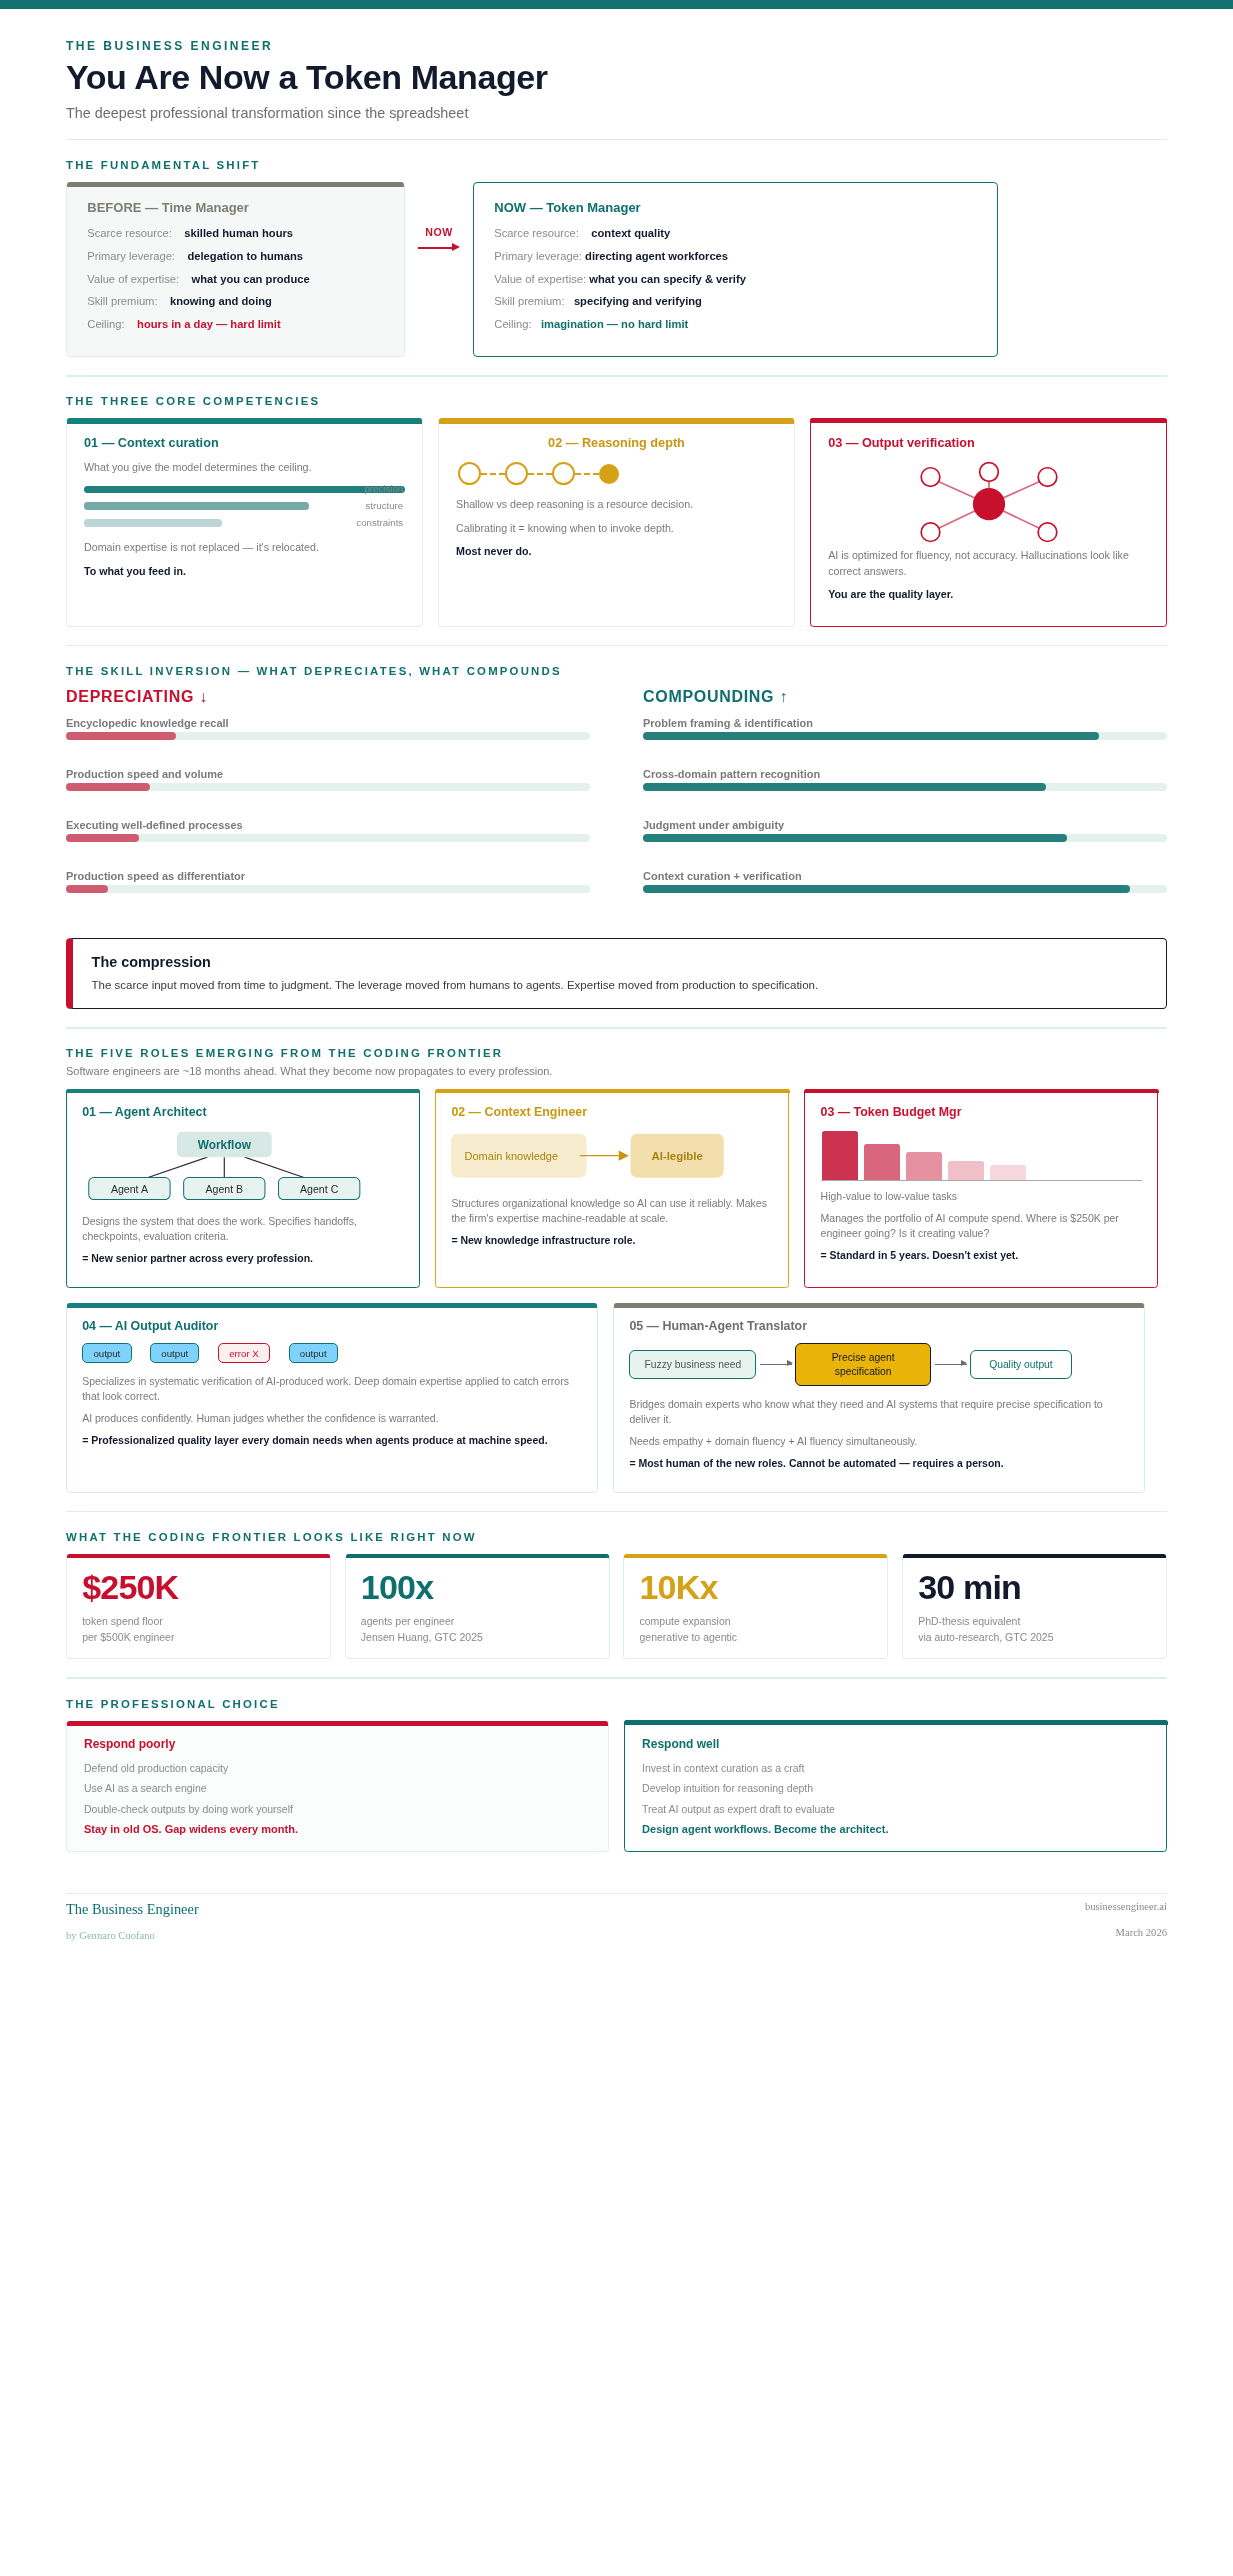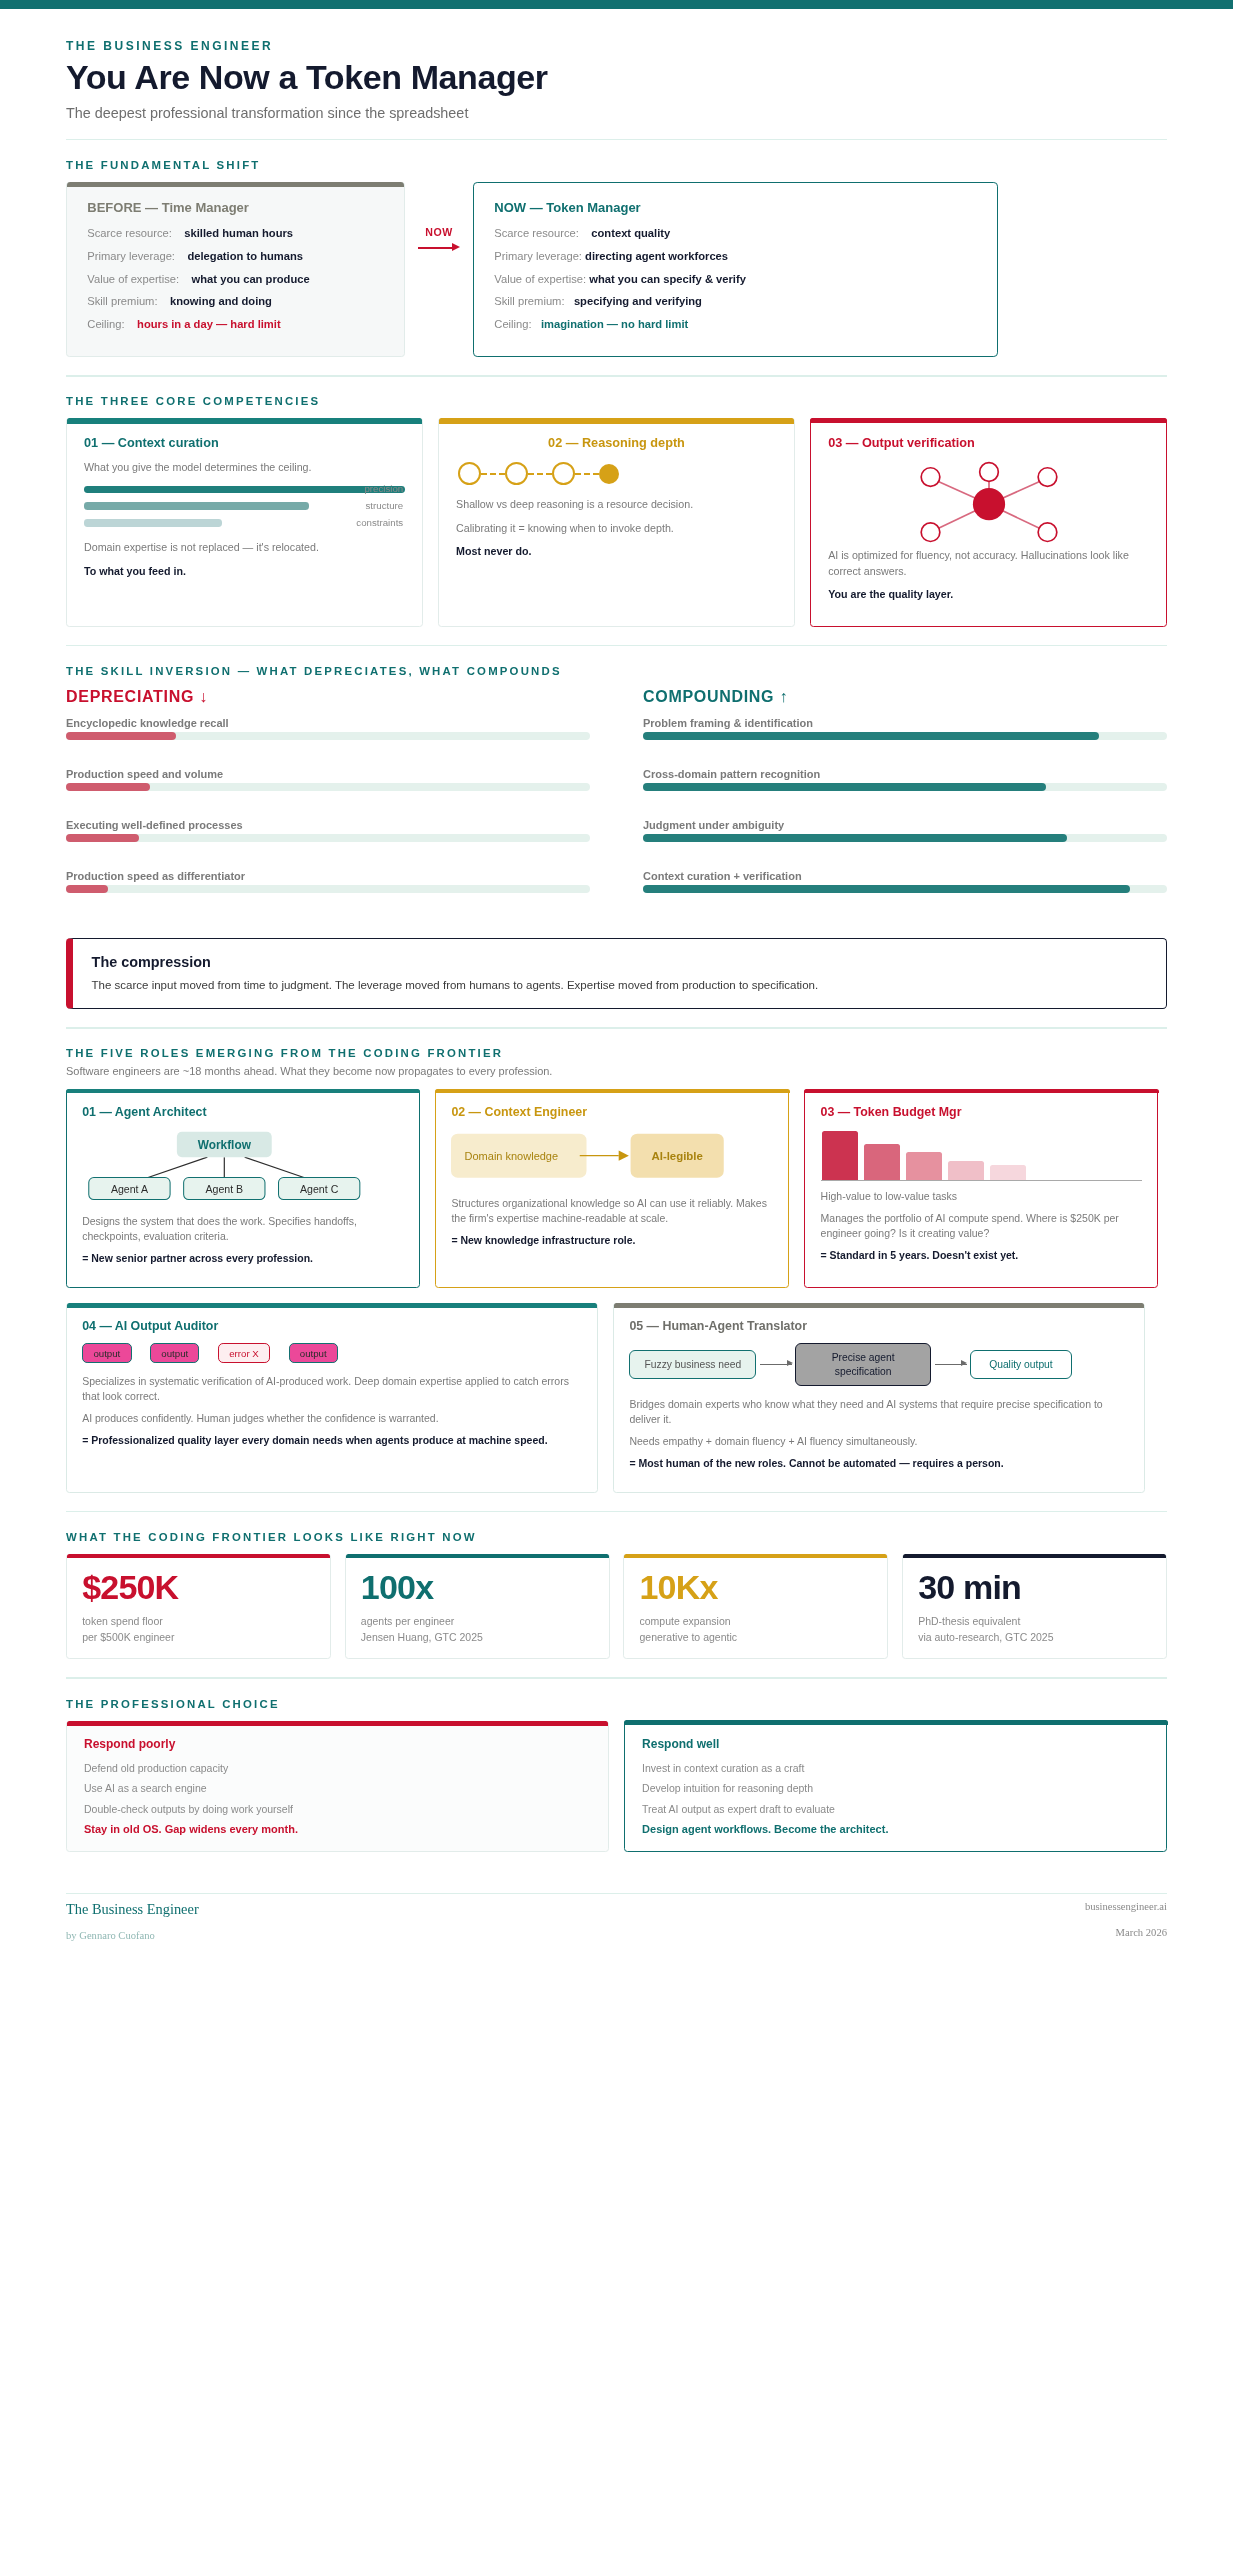--- a/index.html
+++ b/index.html
@@ -142,26 +142,26 @@
   .role.red::before{content:"";position:absolute;left:-1.4px;right:-1.4px;top:-1.4px;height:4.7px;background:#c8102e;border-radius:2.5px 2.5px 0 0;}
   .role.red .role-h{color:#c8102e;}
   .role.softteal{ border:0.8px solid #dbeae6; }
   .role.softteal::before{content:"";position:absolute;left:0;right:0;top:-0.8px;height:4.7px;background:#18807c;border-radius:2.5px 2.5px 0 0;}
   .role.softteal .role-h{color:#0f6f6f;}
   .role.gray{ border:0.8px solid #dbeae6; }
   .role.gray::before{content:"";position:absolute;left:0;right:0;top:-0.8px;height:4.7px;background:#7d7d72;border-radius:2.5px 2.5px 0 0;}
   .role.gray .role-h{color:#6f6f6a;}
 
   .chip{
-    display:inline-block; border:0.8px solid #127070; background:#ec4899;
+    display:inline-block; border:0.8px solid #127070; background:#7dd3fc;
     border-radius:5.1px; padding:4.2px 11px; font-size:10.2px; color:#2c2c2c;
   }
   .chip.mini{ padding:3.4px 10.2px; font-size:9.7px; }
   .chip.err{ border:1.4px solid #c8102e; background:#fdeef0; color:#c8102e;}
-  .chip.spec{ border:1.4px solid #141a2e; background:#a3a3a3; color:#141a2e;}
+  .chip.spec{ border:1.4px solid #141a2e; background:#eab308; color:#141a2e;}
 
   .minibars{ display:flex; align-items:flex-end; gap:6px; height:51px; border-bottom:1.3px solid #a9a9a9; margin-bottom: 10.2px; padding-left:1.7px;}
   .minibar{ width:36px; border-radius:2.5px 2.5px 0 0;}
 
   .flowrow{ display:flex; align-items:center; gap:0; margin-bottom:11px;}
   .flowarrow{ width:32px; height:1.7px; background:#6b6b6b; position:relative; margin:0 3.4px;}
   .flowarrow::after{content:"";position:absolute;right:-0.8px;top:-3.4px;border-left:6.8px solid #6b6b6b;border-top:3.8px solid transparent;border-bottom:3.8px solid transparent;}
   .flowbox{ border-radius:6px; padding:6.8px 10.2px; font-size:10.3px; text-align:center; line-height:1.3;}
 
   

